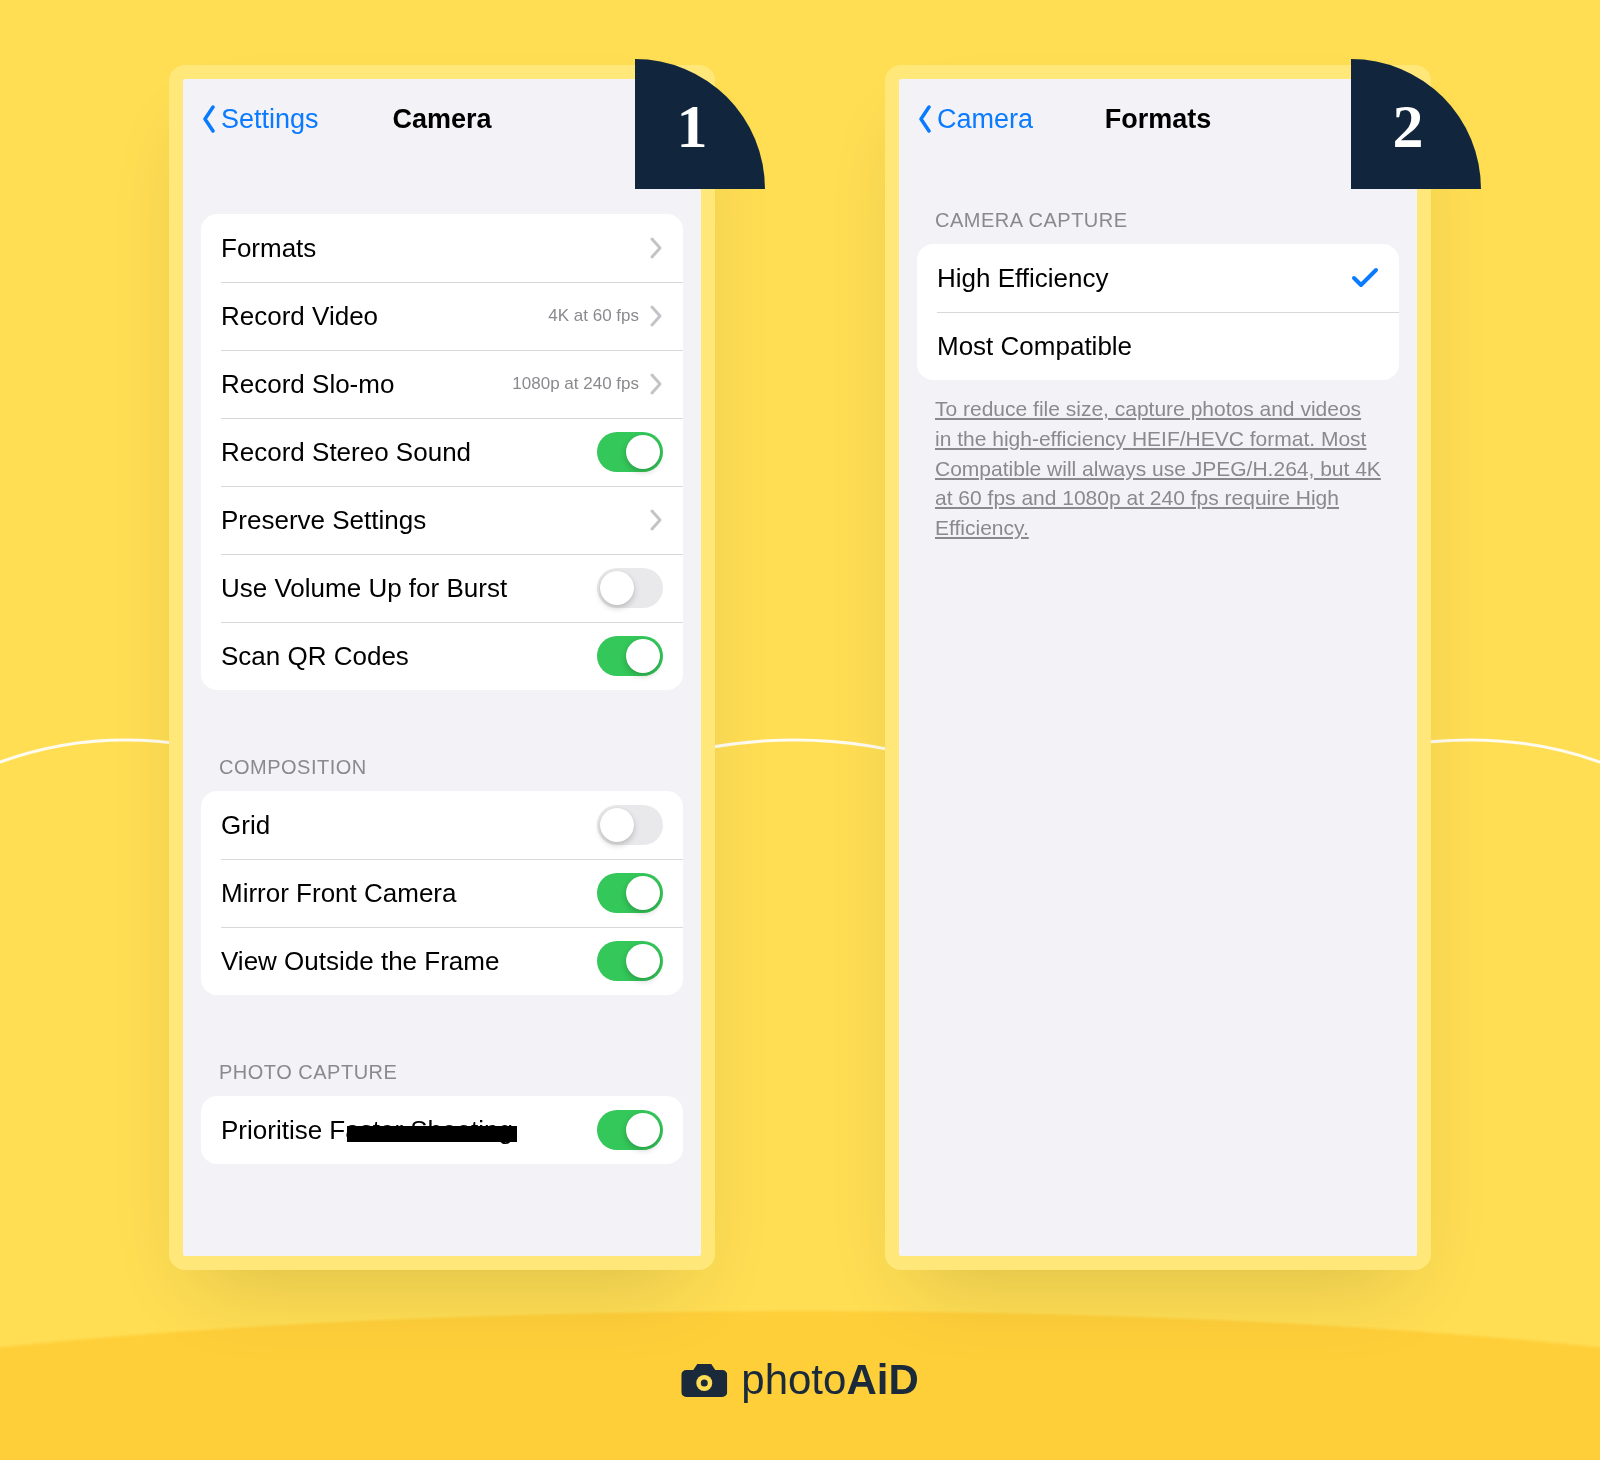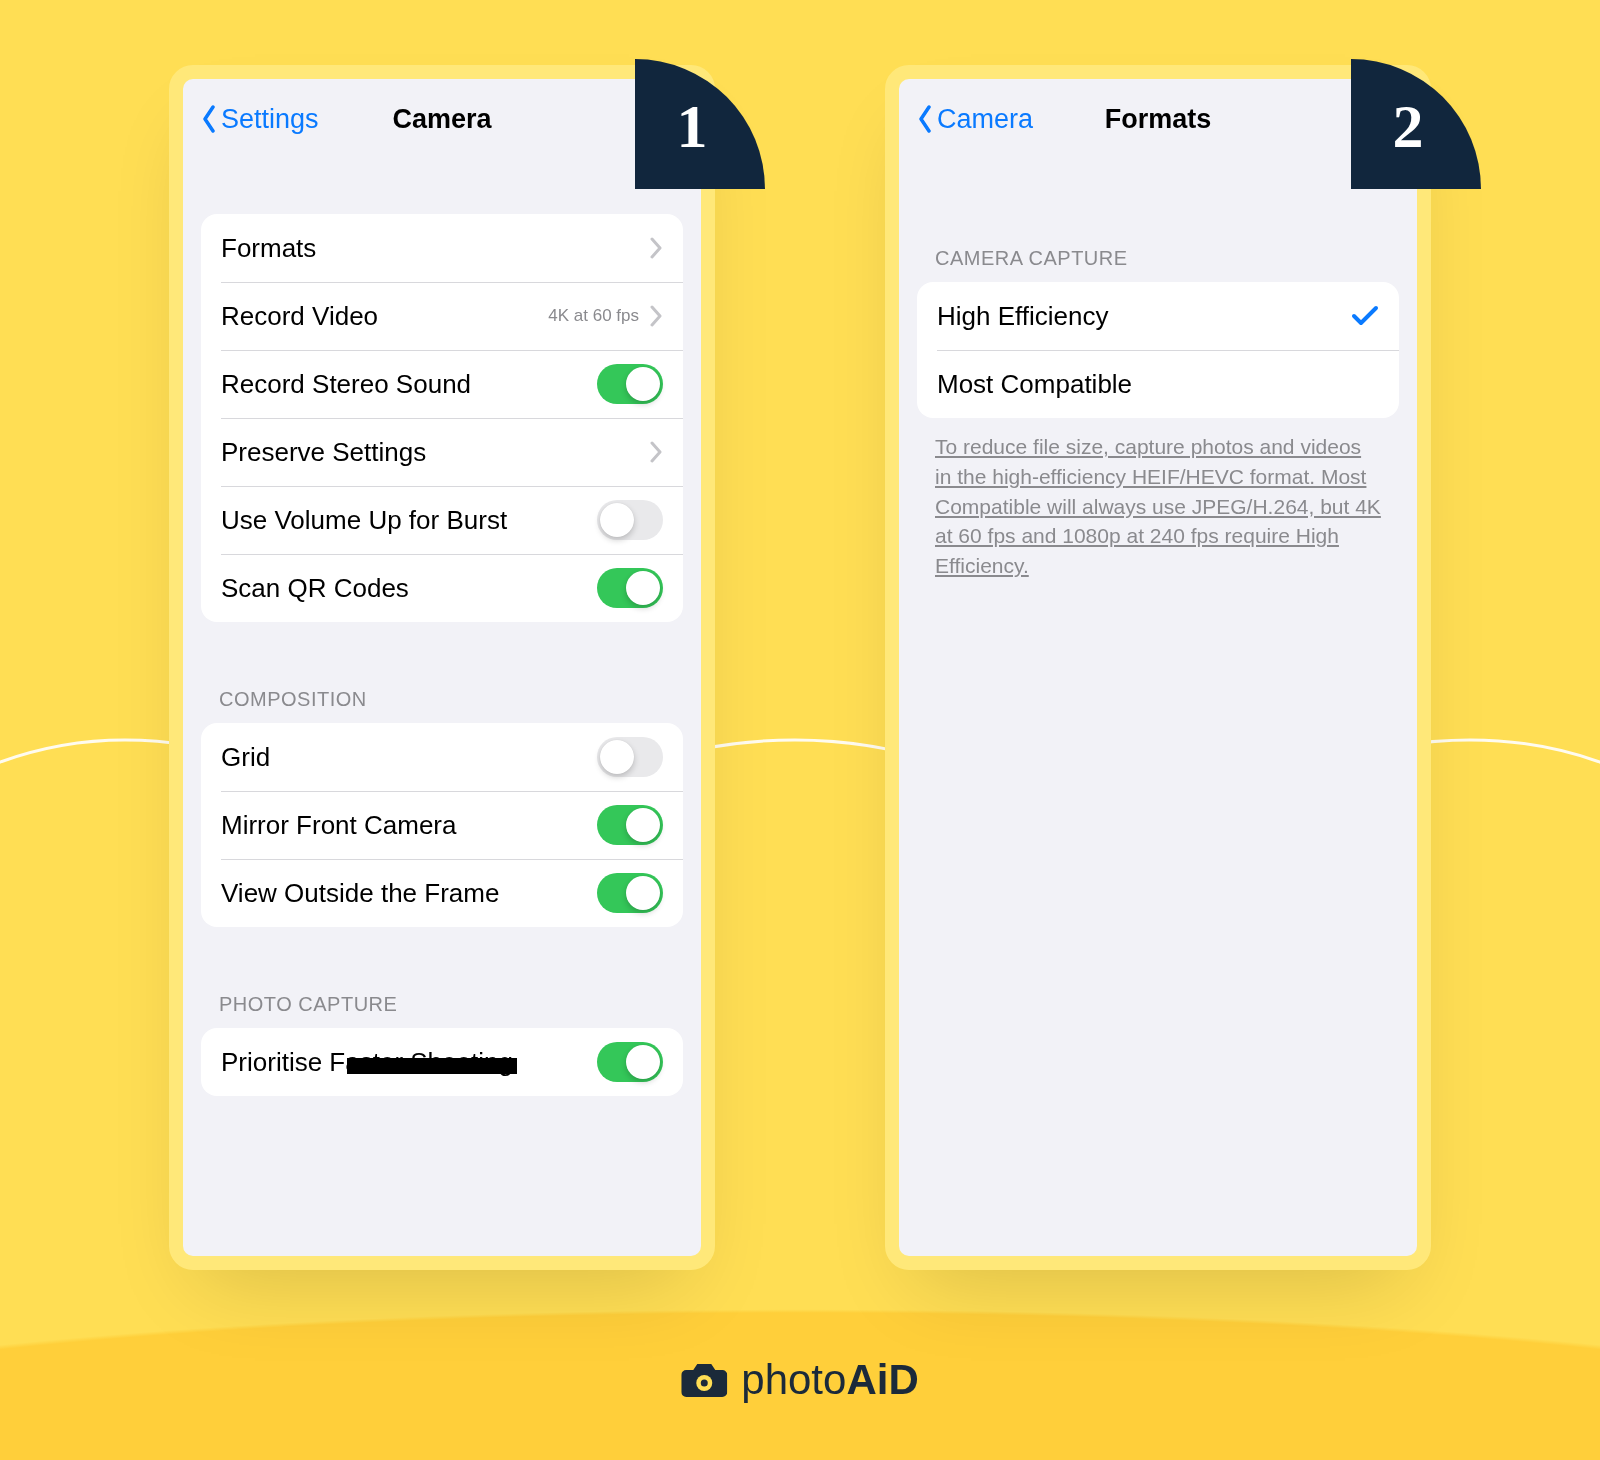--- a/index.html
+++ b/index.html
@@ -51,21 +51,21 @@
     gap:170px;
   }
 
   
   .phone-wrap{position:relative;}
   .phone{
     width:546px;
     height:1205px;
     background:var(--phone-bg);
     border:14px solid var(--phone-border);
-    border-radius:24px;
+    border-radius:16px;
     overflow:hidden;
     box-shadow:0 40px 80px -30px rgba(0,0,0,.15);
     display:flex;
     flex-direction:column;
   }
   .badge{
     position:absolute;
     top:-6px;
     right:-50px;
     width:130px;
@@ -240,20 +240,28 @@
             </div>
             <div class="row">
               <span class="lbl">Record Video</span>
               <span class="spacer"></span>
               <span class="detail">4K at 60 fps</span>
               <span class="disclosure"><svg viewBox="0 0 14 22">
                   <path d="M3 2 L11 11 L3 20" fill="none" stroke="#C4C4C8" stroke-width="3" stroke-linecap="round" stroke-linejoin="round"></path>
                 </svg></span>
             </div>
             <div class="row">
+              <span class="lbl">Record Slo-mo</span>
+              <span class="spacer"></span>
+              <span class="detail">1080p at 240 fps</span>
+              <span class="disclosure"><svg viewBox="0 0 14 22">
+                  <path d="M3 2 L11 11 L3 20" fill="none" stroke="#C4C4C8" stroke-width="3" stroke-linecap="round" stroke-linejoin="round"></path>
+                </svg></span>
+            </div>
+            <div class="row">
               <span class="lbl">Record Stereo Sound</span>
               <span class="spacer"></span>
               <span class="toggle on">
                 <span class="knob"></span>
               </span>
             </div>
             <div class="row">
               <span class="lbl">Preserve Settings</span>
               <span class="spacer"></span>
               <span class="disclosure"><svg viewBox="0 0 14 22">
@@ -324,21 +332,21 @@
             <svg viewBox="0 0 16 28">
                 <path d="M12 2 L4 14 L12 26" fill="none" stroke="#0A7AFF" stroke-width="3.5" stroke-linecap="round" stroke-linejoin="round"></path>
               </svg>
           </span>
           <span>Camera</span>
         </div>
         <div class="title">Formats</div>
       </div>
 
       <div class="scroll">
-        <div class="section-hdr" style="margin-top:88px">CAMERA CAPTURE</div>
+        <div class="section-hdr" style="margin-top:50px">CAMERA CAPTURE</div>
         <div class="group">
             <div class="row">
               <span class="lbl">High Efficiency</span>
               <span class="spacer"></span>
               <span class="check">
                 <svg viewBox="0 0 28 24">
                   <path d="M3 12 L10 19 L25 4" fill="none" stroke="#0A7AFF" stroke-width="4" stroke-linecap="round" stroke-linejoin="round"></path>
                 </svg>
               </span>
             </div>

